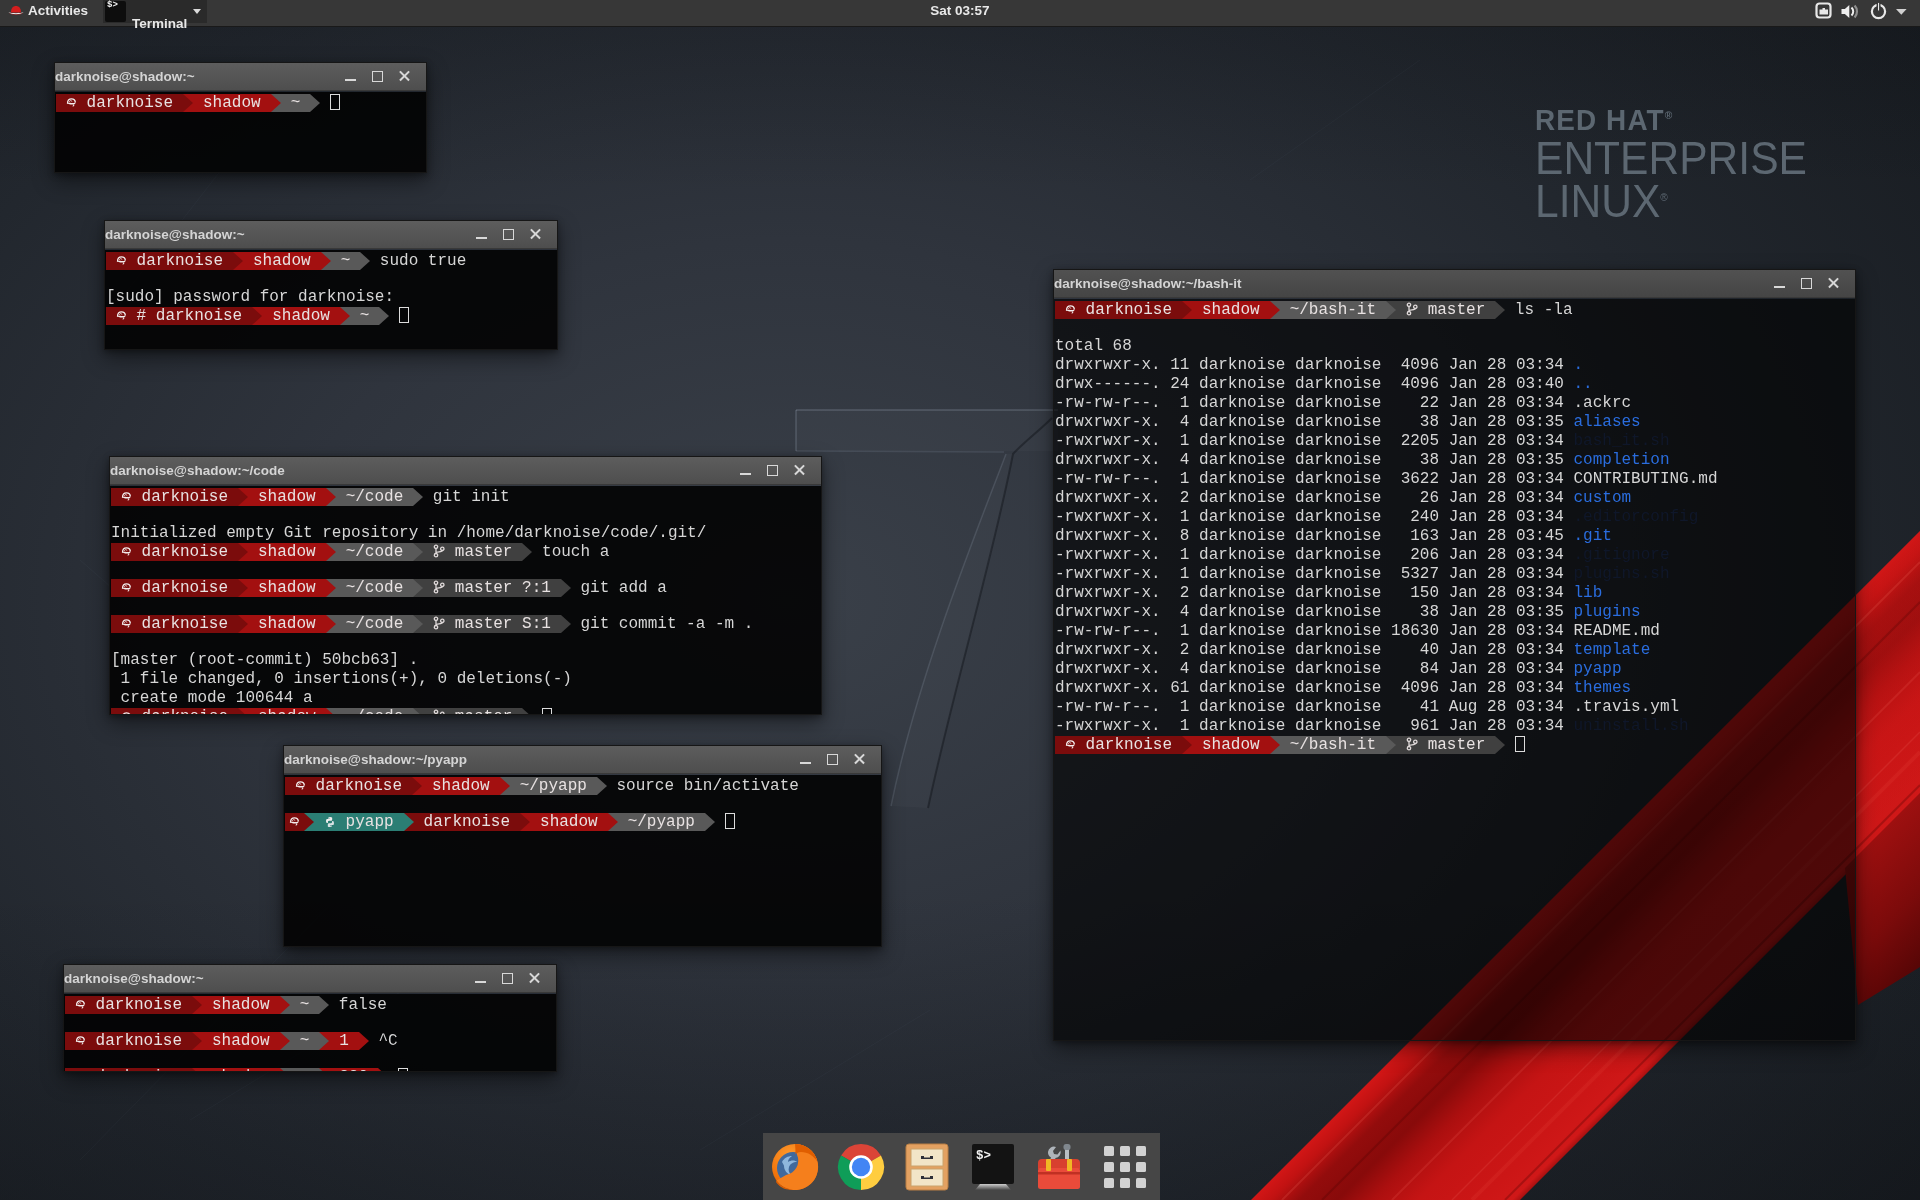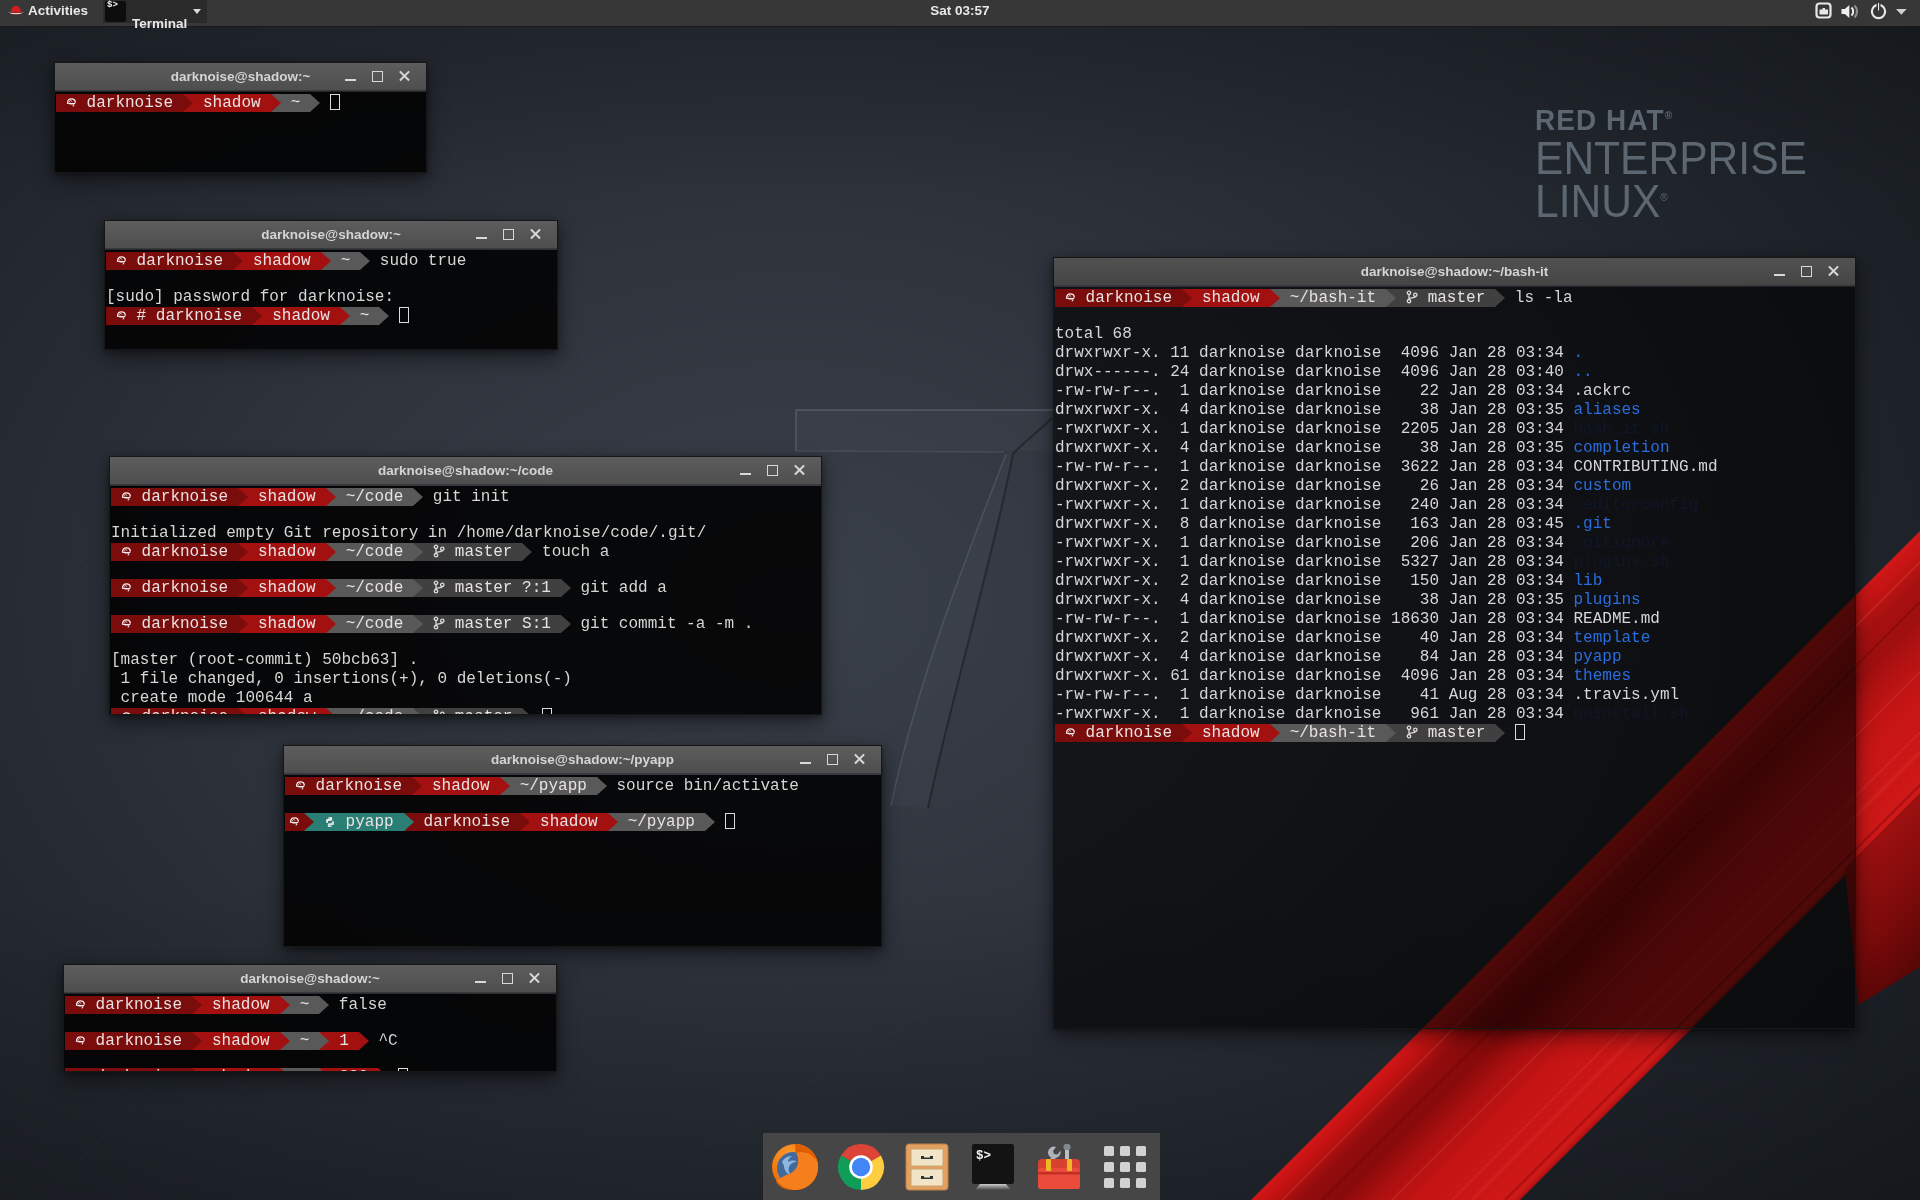--- a/index.html
+++ b/index.html
@@ -22,21 +22,21 @@
 #panel .hat{position:absolute;left:7px;top:3px}
 #panel .appbg{position:absolute;left:103px;top:0px;width:104px;height:23px;background:#2a2a2a}
 #panel .ticon{position:absolute;left:105px;top:1px;width:21px;height:21px;background:#0d0d0d;border-radius:2px}
 #panel .ticon span{position:absolute;left:2px;top:-1px;color:#f0f0f0;font-family:"Liberation Mono",monospace;font-size:9px;font-weight:bold}
 #panel .tname{position:absolute;left:132px;top:16px}
 #panel .tcaret{position:absolute;left:193px;top:9px;width:0;height:0;border-left:4.5px solid transparent;border-right:4.5px solid transparent;border-top:5.5px solid #dadada}
 #panel .clock{position:absolute;left:0;right:0;top:3px;text-align:center}
 #panel .sysicons{position:absolute;top:0;height:23px}
 
 .win{position:absolute;border:1px solid #161616;box-shadow:0 8px 20px rgba(0,0,0,.45),0 2px 6px rgba(0,0,0,.35)}
-.tb{height:28px;background:linear-gradient(#5d5d5d,#4e4e4e);border-bottom:1px solid #393939;position:relative;text-align:center;color:#d4d4d4;font-size:13.5px;font-weight:bold;line-height:28px}
+.tb{height:28px;background:linear-gradient(#5d5d5d,#4e4e4e);border-bottom:1px solid #393939;position:relative;color:#d4d4d4;font-size:13.5px;font-weight:bold;line-height:28px}
 .win.focus .tb{background:linear-gradient(#515151,#454545)}
 .win.focus .term{background:rgba(0,0,0,0.62)}
 .term{position:absolute;left:0;top:29px;right:0;bottom:0;background:rgba(1,1,1,0.88);font-family:"Liberation Mono",monospace;font-size:16px;line-height:19px;color:#d6d6d6;overflow:hidden;padding:1.5px 0 0 1px}
 .ln,.sg,.cmd{white-space:pre}
 .btns{position:absolute;right:8px;top:0;height:26px;display:flex;align-items:center}
 .btn{width:27px;height:26px;position:relative}
 .bmin::after{content:"";position:absolute;left:8px;top:16px;width:11px;height:1.9px;background:#d8d8d8}
 .bmax::after{content:"";position:absolute;left:8px;top:8px;width:9px;height:9px;border:1.6px solid #d8d8d8}
 .bx::before,.bx::after{content:"";position:absolute;left:7px;top:12px;width:13px;height:1.9px;background:#d8d8d8}
 .bx::before{transform:rotate(45deg)}
@@ -478,21 +478,21 @@
         </span>
         <span class="sg c2">220</span>
         <span class="tr t2">
           <i></i>
         </span>
         <span class="cur"></span>
       </div>
  </div>
 </div>
 
-<div class="win focus" style="left:1053px;top:257px;width:803px;height:772px">
+<div class="win focus" style="left:1053px;top:269px;width:803px;height:772px">
  <div class="tb">darknoise@shadow:~/bash-it<span class="btns">
         <span class="btn bmin"></span>
         <span class="btn bmax"></span>
         <span class="btn bx"></span>
       </span></div>
  <div class="term">
   <div class="pl">
         <span class="sg c1"><svg class="hatic" width="11" height="10">
             <use href="#shat"></use>
           </svg> darknoise</span>

